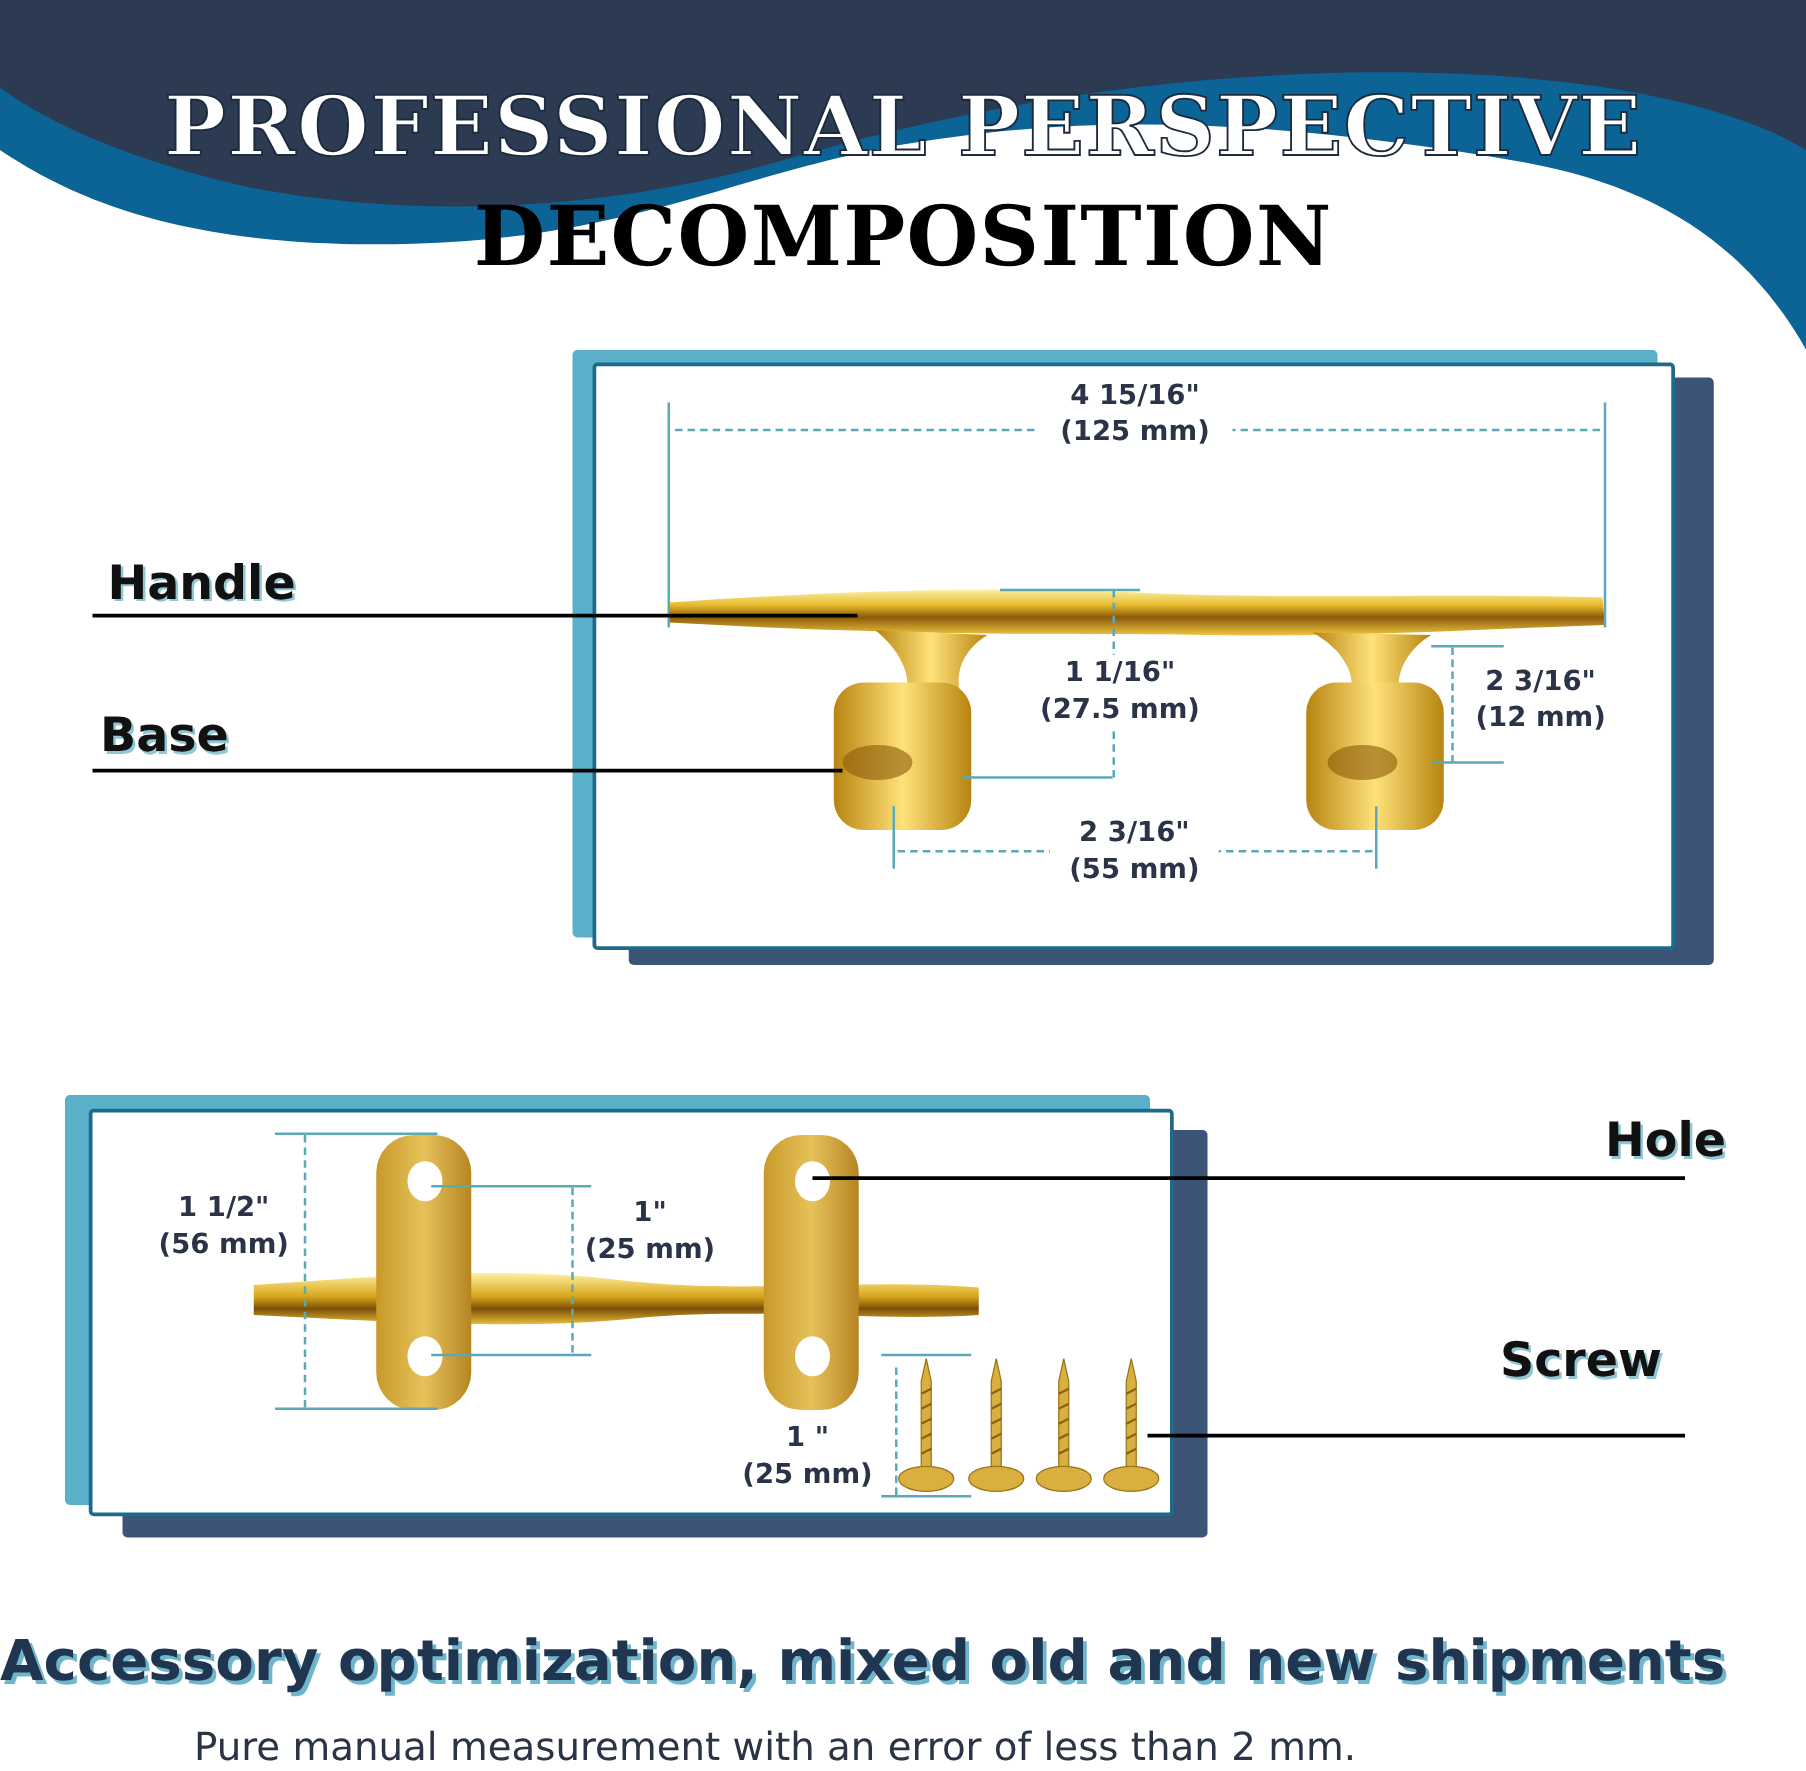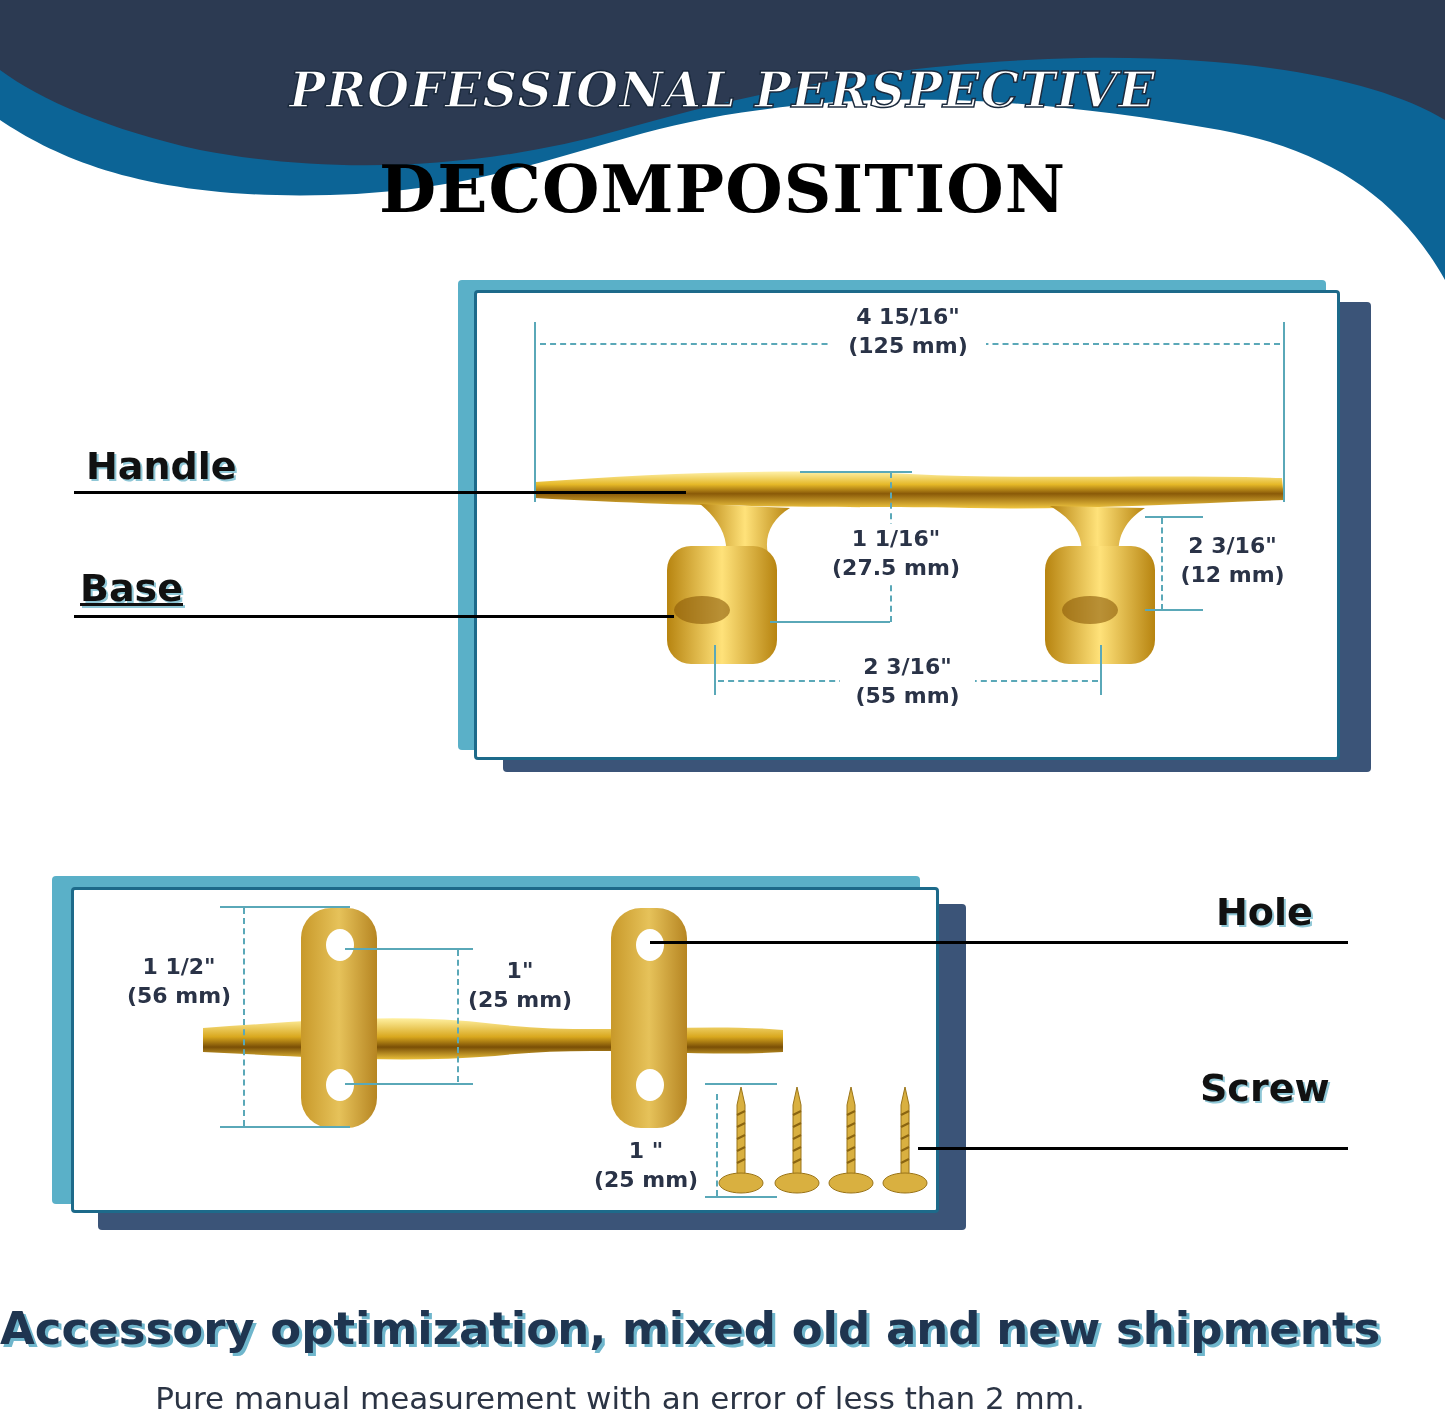--- a/index.html
+++ b/index.html
@@ -1,21 +1,21 @@
 <!DOCTYPE html>
 <html><head>
 <meta charset="utf-8">
 <style>
   * { margin:0; padding:0; box-sizing:border-box; }
   html, body { width:1445px; height:1417px; background:#ffffff; overflow:hidden; }
   body { position:relative; font-family:"DejaVu Sans", sans-serif; }
   .abs { position:absolute; }
   #header-bg { left:0; top:0; width:1445px; height:290px; }
   .title-line { position:absolute; width:100%; text-align:center; font-family:"DejaVu Serif", serif; font-weight:bold; letter-spacing:1px; }
-  #title1 { top:62px; left:0; font-size:48px; color:#ffffff;font-style:italic; -webkit-text-stroke:1.5px #1b2a3d; }
+  #title1 { top:62px; left:0; font-size:66px; color:#ffffff; -webkit-text-stroke:1.5px #1b2a3d; }
   #title2 { top:150px; left:0; font-size:66px; color:#000000; }
   .card-light { position:absolute; background:#5ab0c8; border-radius:4px; }
   .card-dark { position:absolute; background:#3b5478; border-radius:4px; }
   .card-white { position:absolute; background:#ffffff; border:3px solid #1d6a8a; border-radius:4px; }
   .dim { position:absolute; font-weight:bold; color:#2a3347; font-size:22px; text-align:center; line-height:29px; white-space:nowrap; }
   .vline { position:absolute; width:0; border-left:2px solid #5aa8b8; }
   .vdash { position:absolute; width:0; border-left:2px dashed #5aa8b8; }
   .hline { position:absolute; height:0; border-top:2px solid #5aa8b8; }
   .hdash { position:absolute; height:0; border-top:2px dashed #5aa8b8; }
   .label { position:absolute; font-weight:bold; font-size:38px; color:#111; text-shadow:2px 2px 0 #8fc7d6; }
@@ -88,21 +88,21 @@
 <div class="vline" style="left:714px; top:645px; height:50px;"></div>
 <div class="vline" style="left:1100px; top:645px; height:50px;"></div>
 <div class="hdash" style="left:718px; top:680px; width:380px;"></div>
 <div class="dim" style="left:840px; top:652px; width:135px; background:#fff;">
   <div>2 3/16"</div>
   <div>(55 mm)</div>
 </div>
 
 <div class="label" style="left:86px; top:444px;">Handle</div>
 <div class="leader" style="left:74px; top:491px; width:612px;"></div>
-<div class="label" style="left:80px; top:566px;text-decoration:underline;">Base</div>
+<div class="label" style="left:80px; top:566px;">Base</div>
 <div class="leader" style="left:74px; top:615px; width:600px;"></div>
 
 <div class="card-light" style="left:52px; top:876px; width:868px; height:328px;"></div>
 <div class="card-dark" style="left:98px; top:904px; width:868px; height:326px;"></div>
 <div class="card-white" style="left:71px; top:887px; width:868px; height:326px;"></div>
 
 <svg class="abs" style="left:195px; top:900px;" width="600" height="235" viewBox="0 0 600 235">
   <defs>
     <linearGradient id="gold3" x1="0" y1="0" x2="0" y2="1">
       <stop offset="0" stop-color="#fff0a0"></stop>
@@ -169,19 +169,19 @@
 </div>
 
 <div class="hline" style="left:705px; top:1083px; width:72px;"></div>
 <div class="vdash" style="left:716px; top:1094px; height:102px;"></div>
 <div class="hline" style="left:705px; top:1196px; width:72px;"></div>
 <div class="dim" style="left:588px; top:1136px; width:116px;">
   <div>1 "</div>
   <div>(25 mm)</div>
 </div>
 
-<div class="label" style="left:1216px; top:890px;">Hole</div>
+<div class="label" style="left:1284px; top:890px;">Hole</div>
 <div class="leader" style="left:650px; top:941px; width:698px;"></div>
 <div class="label" style="left:1200px; top:1066px;">Screw</div>
 <div class="leader" style="left:918px; top:1147px; width:430px;"></div>
 
 <div id="bottom-head">Accessory optimization, mixed old and new shipments</div>
 <div id="bottom-sub">Pure manual measurement with an error of less than 2 mm.</div>
 
 </body></html>

